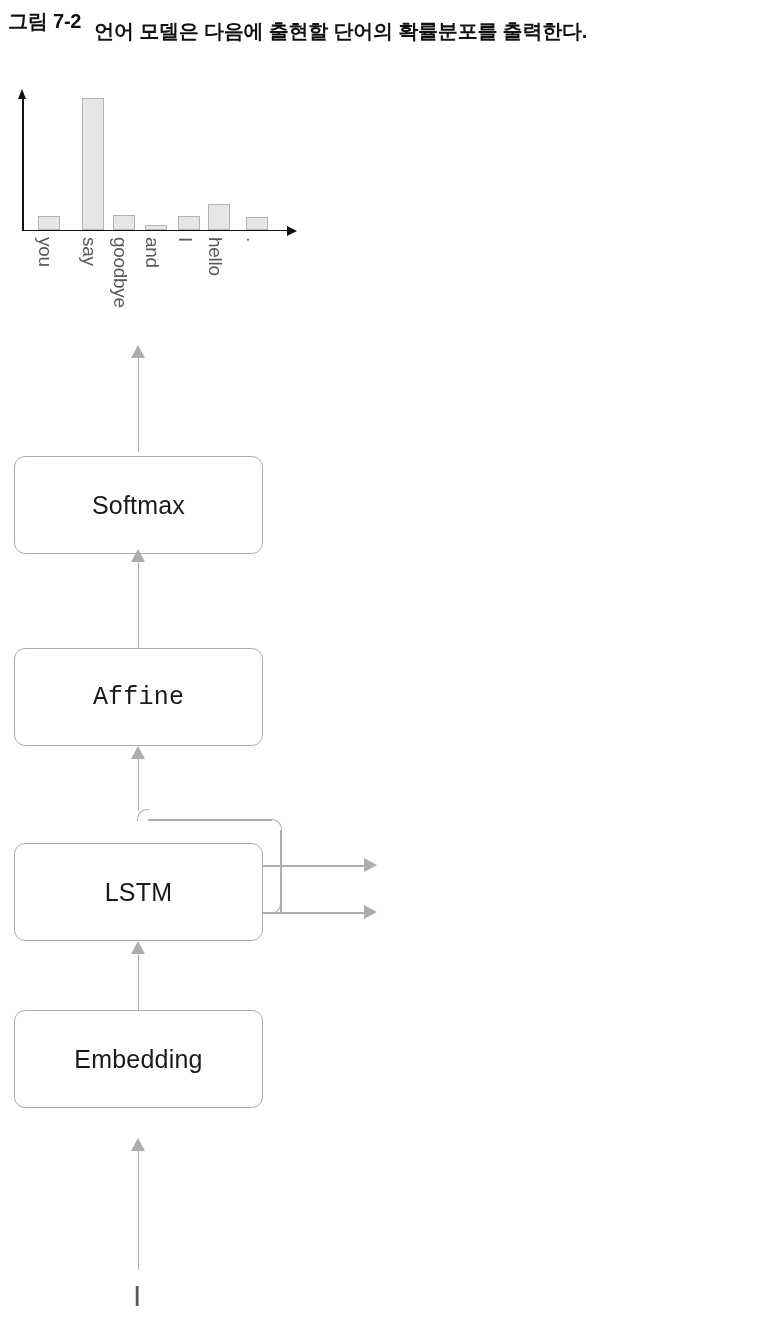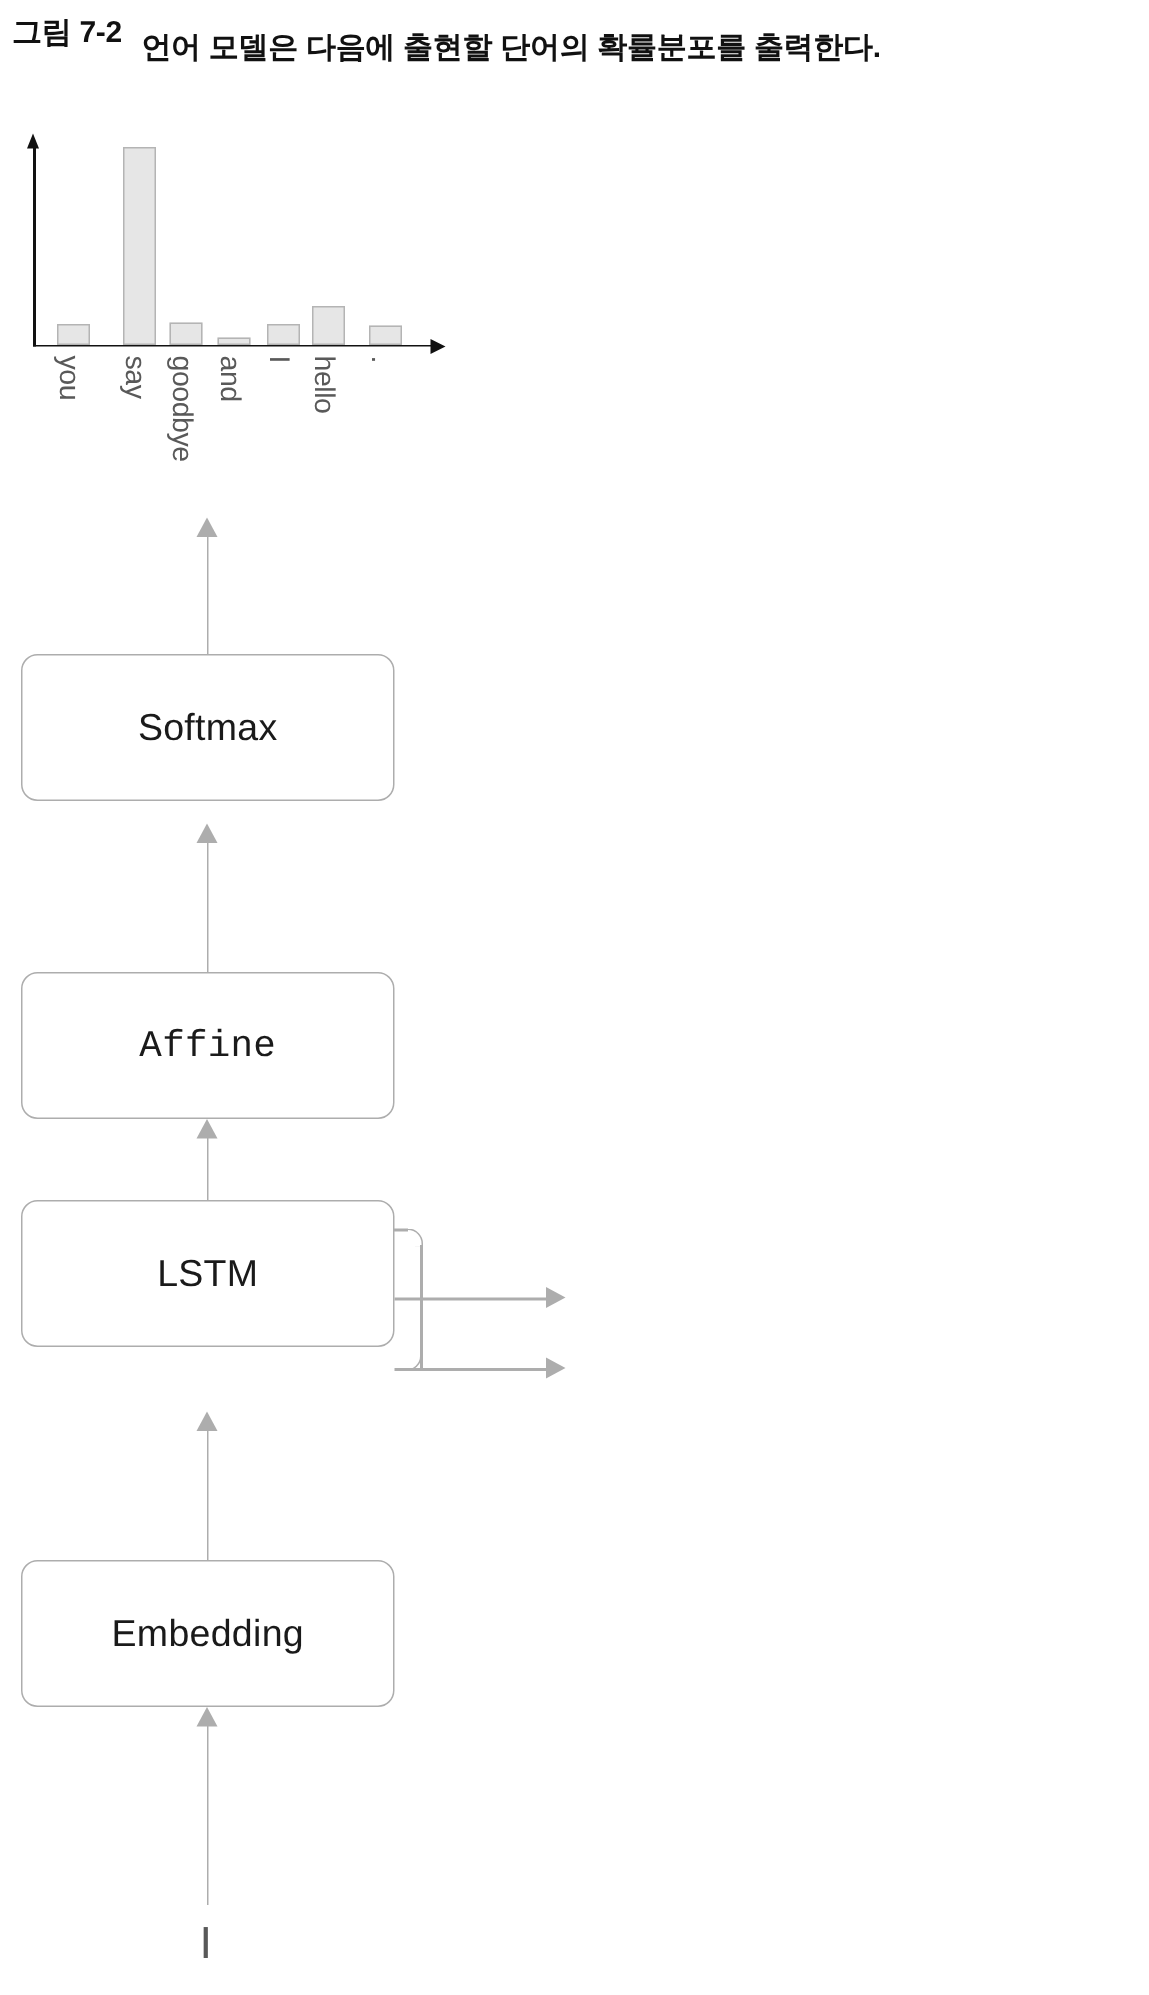--- a/index.html
+++ b/index.html
@@ -137,54 +137,54 @@
         <div class="tick-label" style="left: 226px; top: 195px;">hello</div>
         <div class="tick-label" style="left: 264px; top: 195px;">.</div>
       </div>
   </div>
 
   <div id="flow">
 
     <div class="vline" style="left:137.5px;top:357px;height:95px;"></div>
     <div class="up-arrow" style="left:131px;top:345px;"></div>
 
-    <div class="node" style="top:436px;">
+    <div class="node" style="top:456px;">
       <span>Softmax</span>
     </div>
 
     <div class="vline" style="left:137.5px;top:561px;height:88px;"></div>
     <div class="up-arrow" style="left:131px;top:549px;"></div>
 
     <div class="node" style="top:648px;font-family:Liberation Mono, monospace;">
       <span>Affine</span>
     </div>
 
     <div class="vline" style="left:137.5px;top:758px;height:52px;"></div>
     <div class="up-arrow" style="left:131px;top:746px;"></div>
     <div class="corner corner-tl" style="left:137px;top:809px;width:12px;height:12px;"></div>
     <div class="hline" style="left:148px;top:819px;width:124px;"></div>
     <div class="corner corner-tr" style="left:270px;top:819px;width:12px;height:12px;"></div>
 
     <div class="vline" style="left:280px;top:830px;height:83px;"></div>
     <div class="corner corner-br" style="left:268.5px;top:902px;width:12px;height:12px;"></div>
 
-    <div class="node" style="top:800px;">
+    <div class="node" style="top:843px;">
       <span>LSTM</span>
     </div>
 
     <div class="hline" style="left:263px;top:865px;width:102px;"></div>
     <div class="right-arrow" style="left:364px;top:858px;"></div>
 
     <div class="hline" style="left:263px;top:912px;width:102px;"></div>
     <div class="right-arrow" style="left:364px;top:905px;"></div>
 
     <div class="vline" style="left:137.5px;top:953px;height:88px;"></div>
     <div class="up-arrow" style="left:131px;top:941px;"></div>
 
-    <div class="node" style="top:1040px;">
+    <div class="node" style="top:1010px;">
       <span>Embedding</span>
     </div>
 
     <div class="vline" style="left:137.5px;top:1150px;height:120px;"></div>
     <div class="up-arrow" style="left:131px;top:1138px;"></div>
 
     <div class="input-token" style="left:133px;top:1281px;">I</div>
 
   </div>
 </div>

